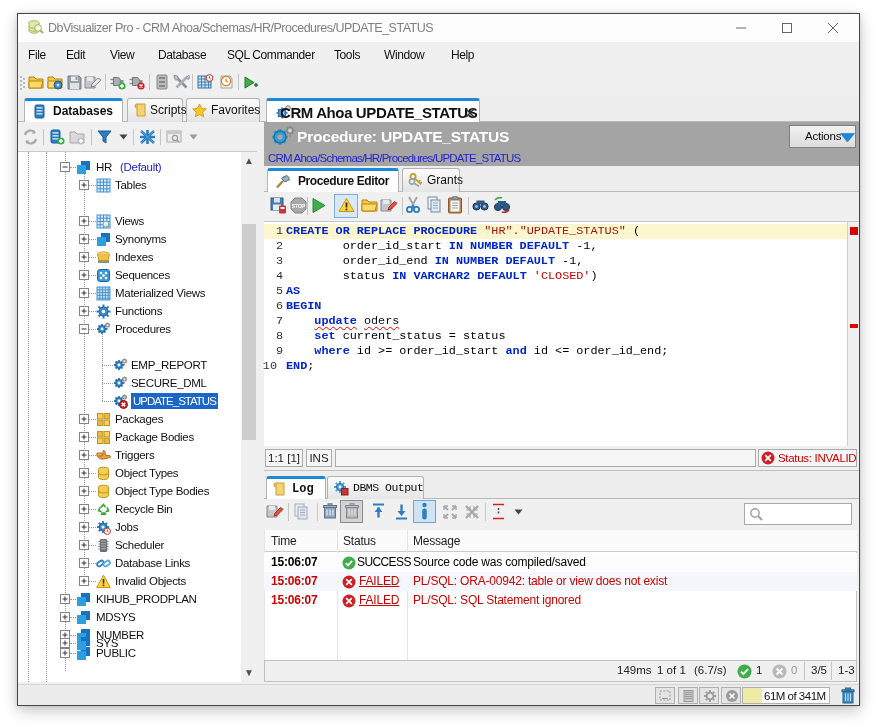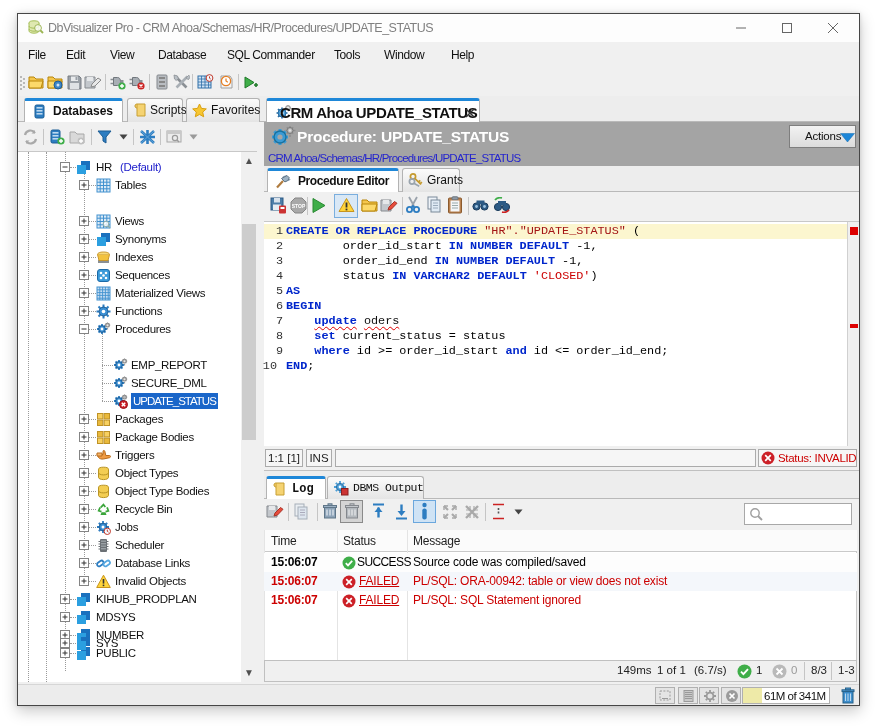--- a/index.html
+++ b/index.html
@@ -950,21 +950,21 @@
         <circle cx="7.5" cy="7.5" r="7" fill="#3fae49"></circle>
         <path d="M4 7.7l2.4 2.4 4.6-5" stroke="#fff" stroke-width="1.9" fill="none"></path>
       </svg>
     <span class="abs" style="left:491px;top:3px">1</span>
     <svg class="ico" style="left:507px;top:3px" width="15" height="15">
         <circle cx="7.5" cy="7.5" r="7" fill="#b9b9b9"></circle>
         <path d="M4.5 4.5l6 6M10.5 4.5l-6 6" stroke="#fff" stroke-width="1.8"></path>
       </svg>
     <span class="abs" style="left:526px;top:3px;color:#9a9a9a">0</span>
     <div class="abs" style="left:539px;top:1px;width:1px;height:18px;background:#c5c5c5"></div>
-    <span class="abs" style="left:546px;top:3px">8/3</span>
+    <span class="abs" style="left:546px;top:3px">3/5</span>
     <div class="abs" style="left:566px;top:1px;width:1px;height:18px;background:#c5c5c5"></div>
     <span class="abs" style="left:573px;top:3px">1-3</span>
   </div>
   <div id="appstatus">
     <div class="abs" style="left:637px;top:2px;width:20px;height:17px;background:#e4e4e4;border:1px solid #b0b0b0">
         <svg class="ico" style="left:3px;top:2px" width="12" height="11">
           <rect x="1" y="1" width="10" height="9" fill="none" stroke="#9a9a9a" stroke-dasharray="2 1.4"></rect>
           <path d="M3 8.5h6" stroke="#9a9a9a"></path>
         </svg>
       </div>

